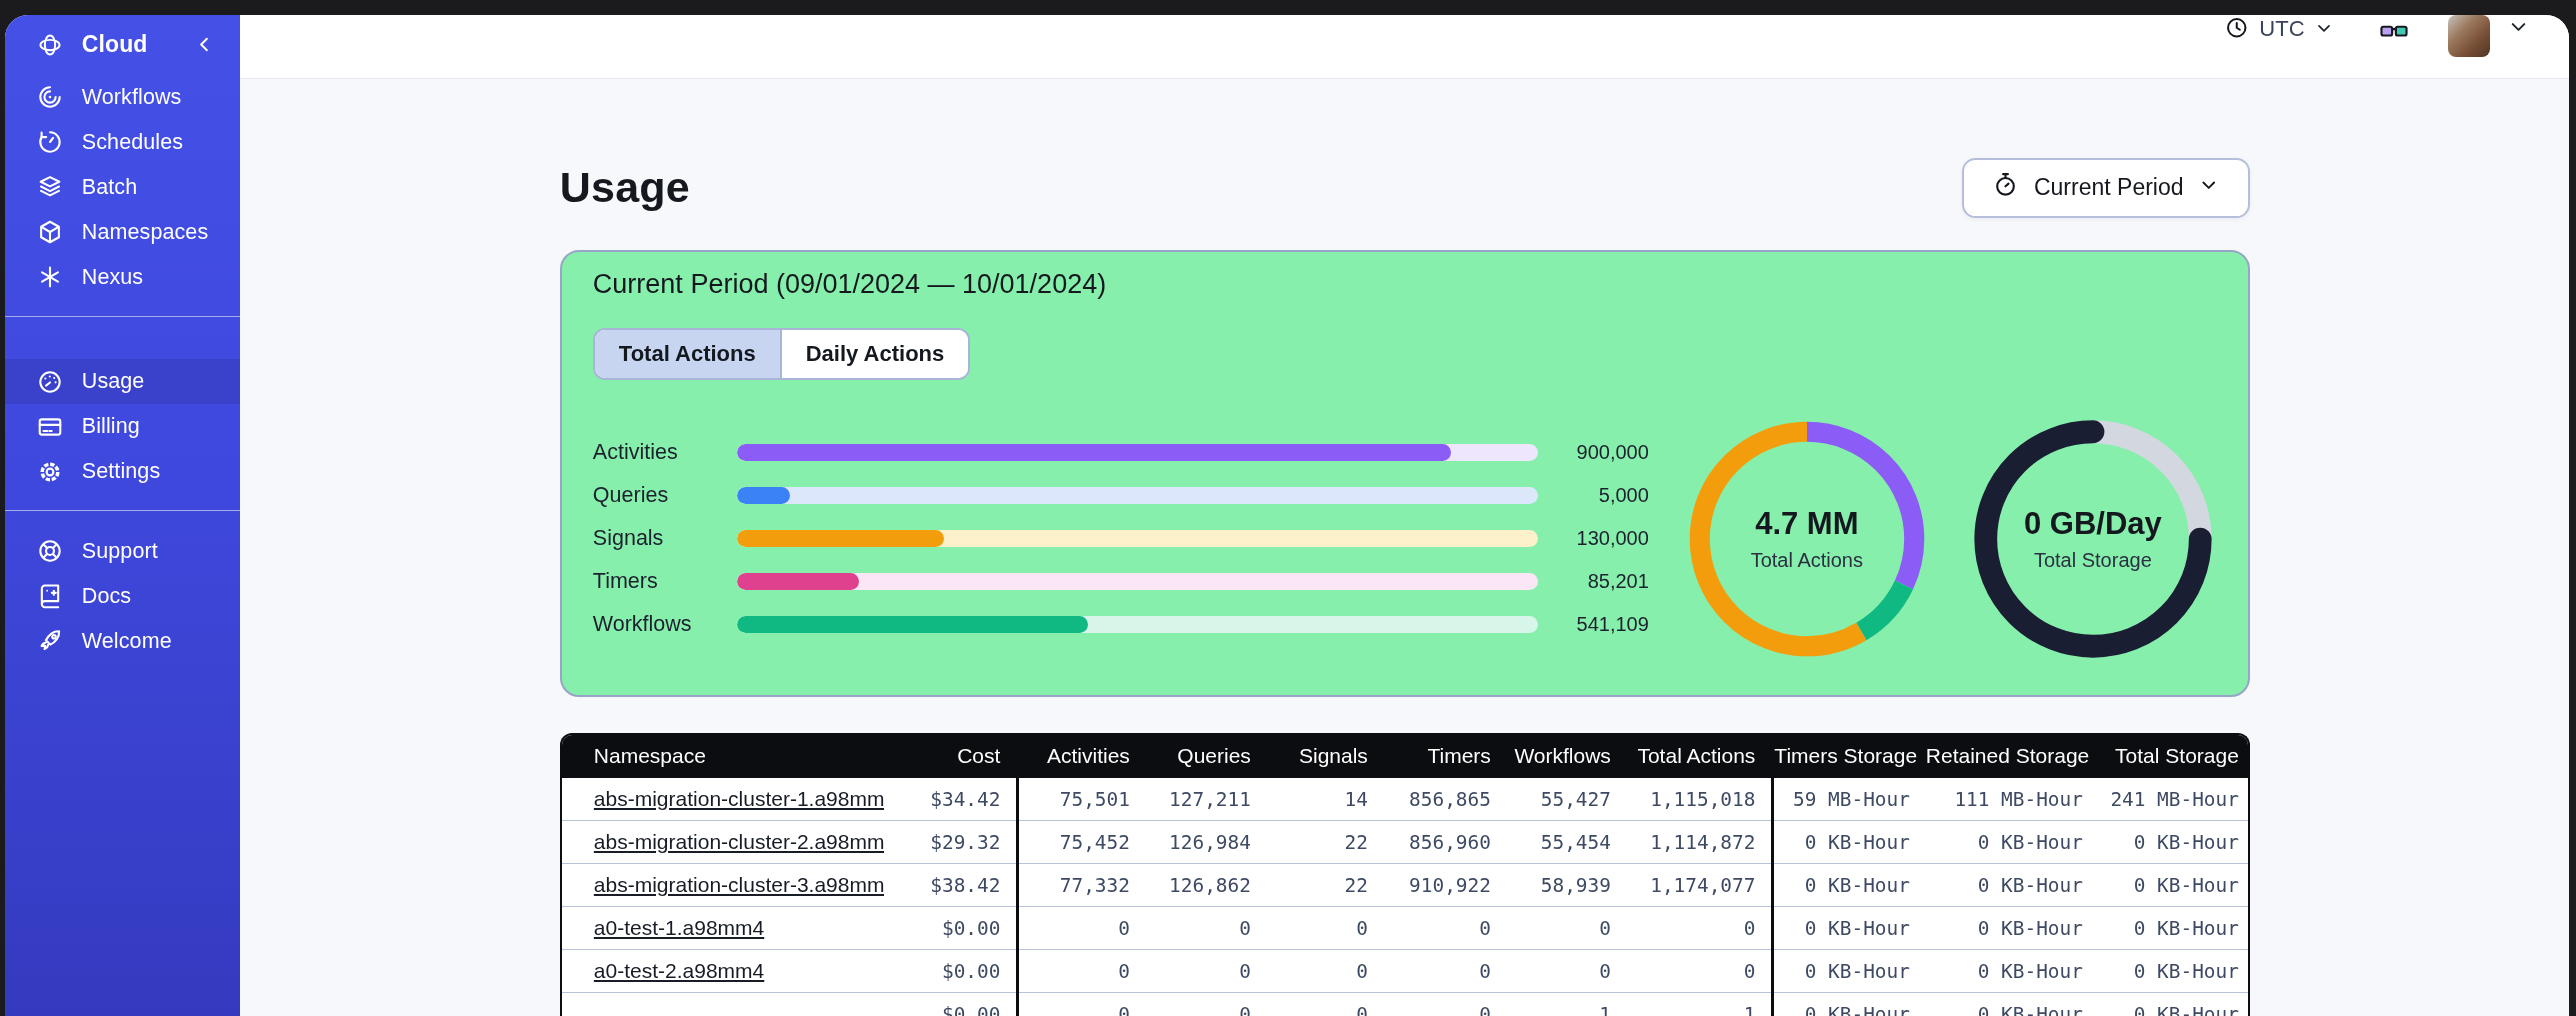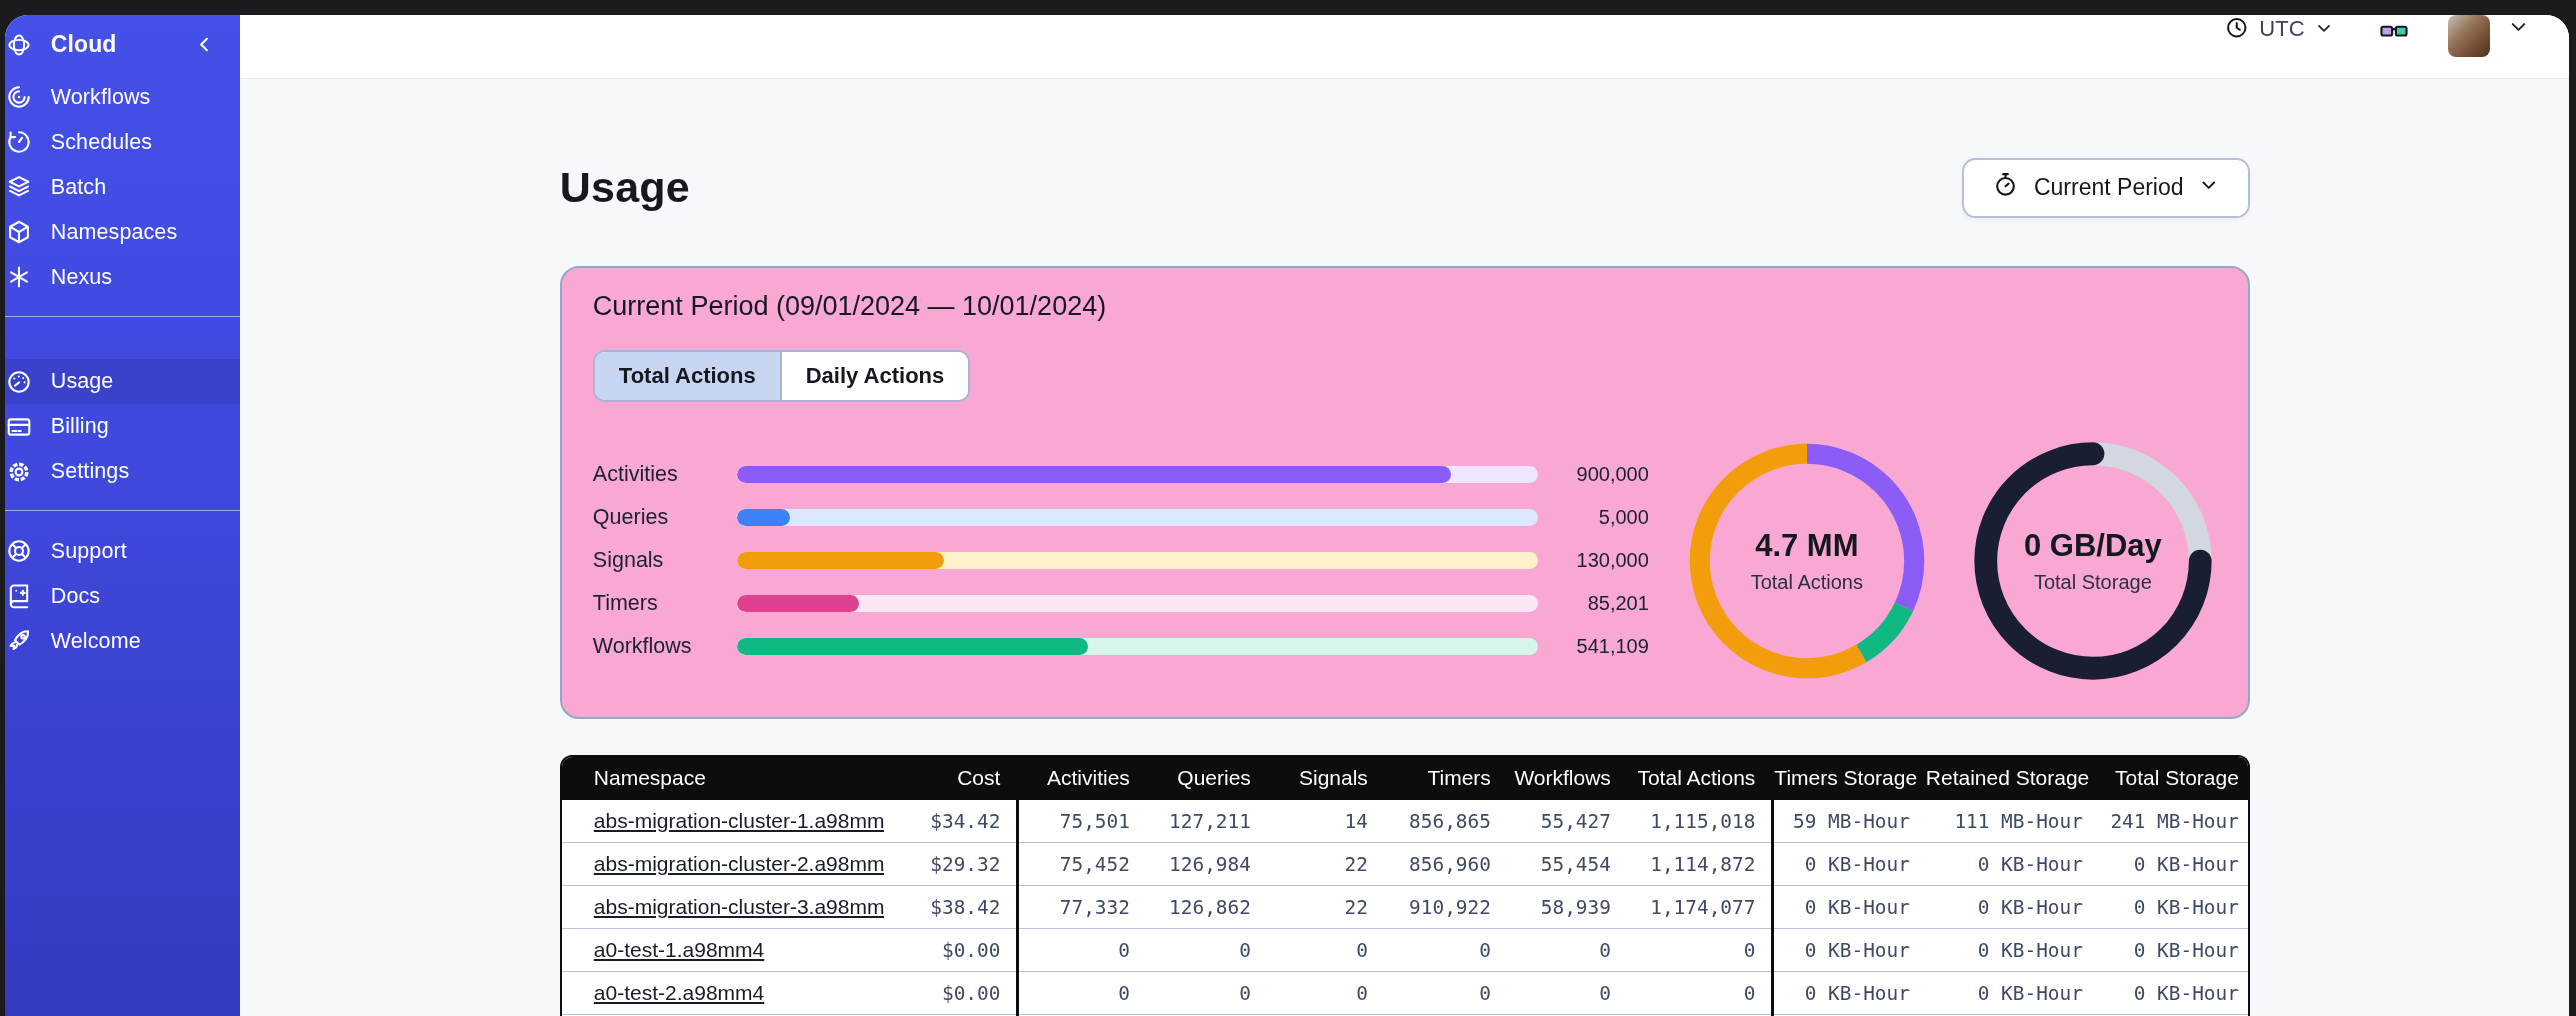--- a/index.html
+++ b/index.html
@@ -14,21 +14,21 @@
     background:#ffffff; border-radius:23px 23px 0 0; overflow:hidden;
   }
   
   .sidebar {
     position:absolute; left:0; top:0; bottom:0; width:235px;
     background:linear-gradient(180deg,#4450e6 0%,#3f48dd 45%,#3339bc 100%);
     z-index:3; color:#fff;
   }
   .side-item {
     display:flex; align-items:center; height:45px;
-    cursor:pointer; color:#fff;
+    padding-left:31px; cursor:pointer; color:#fff;
   }
   .side-item.brand { height:60px; font-weight:600; }
   .side-item.active { background:#3a41ca; }
   .side-item .icn { width:28px; height:28px; flex:0 0 28px; display:flex; align-items:center; justify-content:center; }
   .side-item .lbl { margin-left:17.4px; font-size:21.5px; letter-spacing:0.1px; }
   .side-item.brand .lbl { font-size:23px; }
   .collapse-btn { margin-left:auto; margin-right:24px; width:23px; height:23px; }
   .side-divider { height:1.3px; background:rgba(228,232,245,.62); margin:16px 0 0 0; }
   .grp2 { margin-top:42px; }
   .grp3 { margin-top:17.4px; }
@@ -56,22 +56,22 @@
   .page-head { margin-top:89px; display:flex; align-items:center; justify-content:space-between; }
   .page-head h1 { font-size:43px; font-weight:600; color:#15181e; letter-spacing:0.2px; }
   .period-btn {
     display:flex; align-items:center; gap:14.8px; height:60px; padding:0 28px;
     background:#fff; border:2px solid #b5bfdc; border-radius:13.4px; cursor:pointer;
     font-family:inherit; font-size:23px; font-weight:500; color:#15181e;
     box-shadow:0 1.3px 4px rgba(30,40,80,.05);
   }
   
   .card {
-    margin-top:48px; background:#f9a8d4; border:2px solid #97a5c6; border-radius:19px;
-    padding:23px 31px 32px 31px;
+    margin-top:32px; background:#86efac; border:2px solid #97a5c6; border-radius:19px;
+    padding:17px 31px 32px 31px;
   }
   .card h2 { font-size:27px; font-weight:500; color:#15181e; }
   .tabs {
     margin-top:28px; display:inline-flex; border:2px solid #a9b5d6; border-radius:12px;
     overflow:hidden; background:#fff;
   }
   .tab {
     height:48px; padding:0 24px; font-family:inherit; font-size:22px; font-weight:600;
     color:#14181f; background:#fff; border:none; cursor:pointer;
   }

